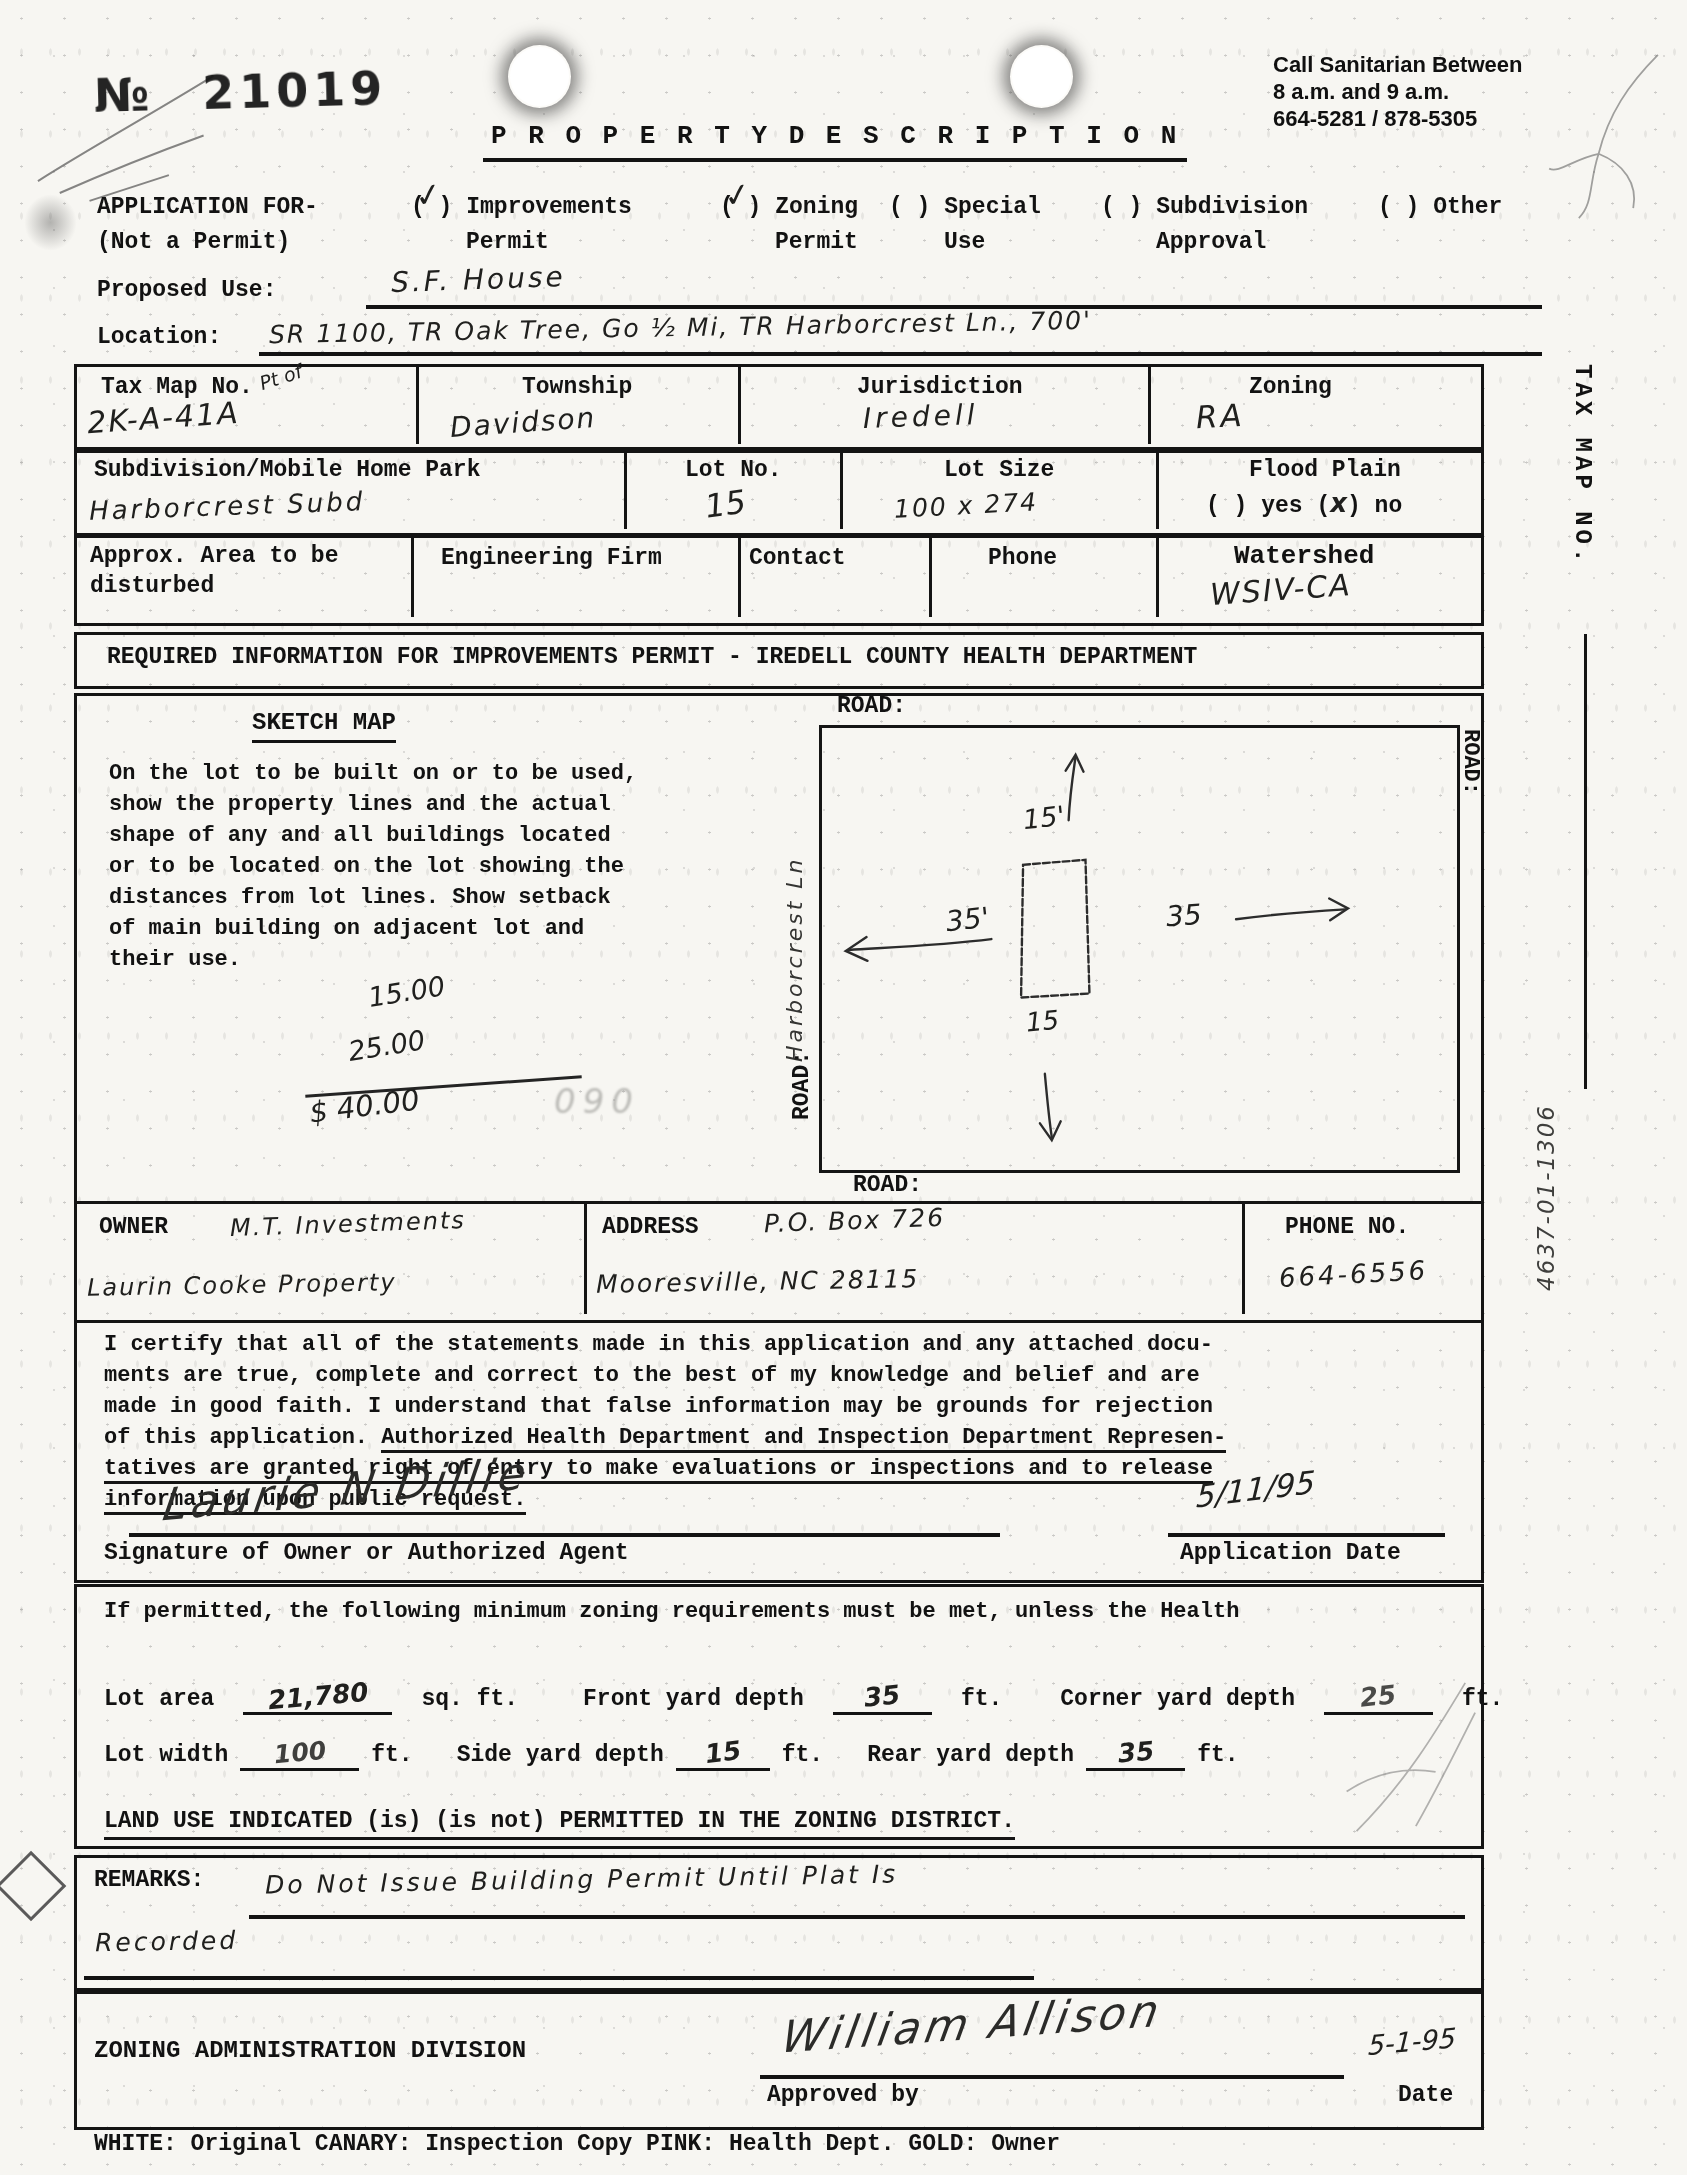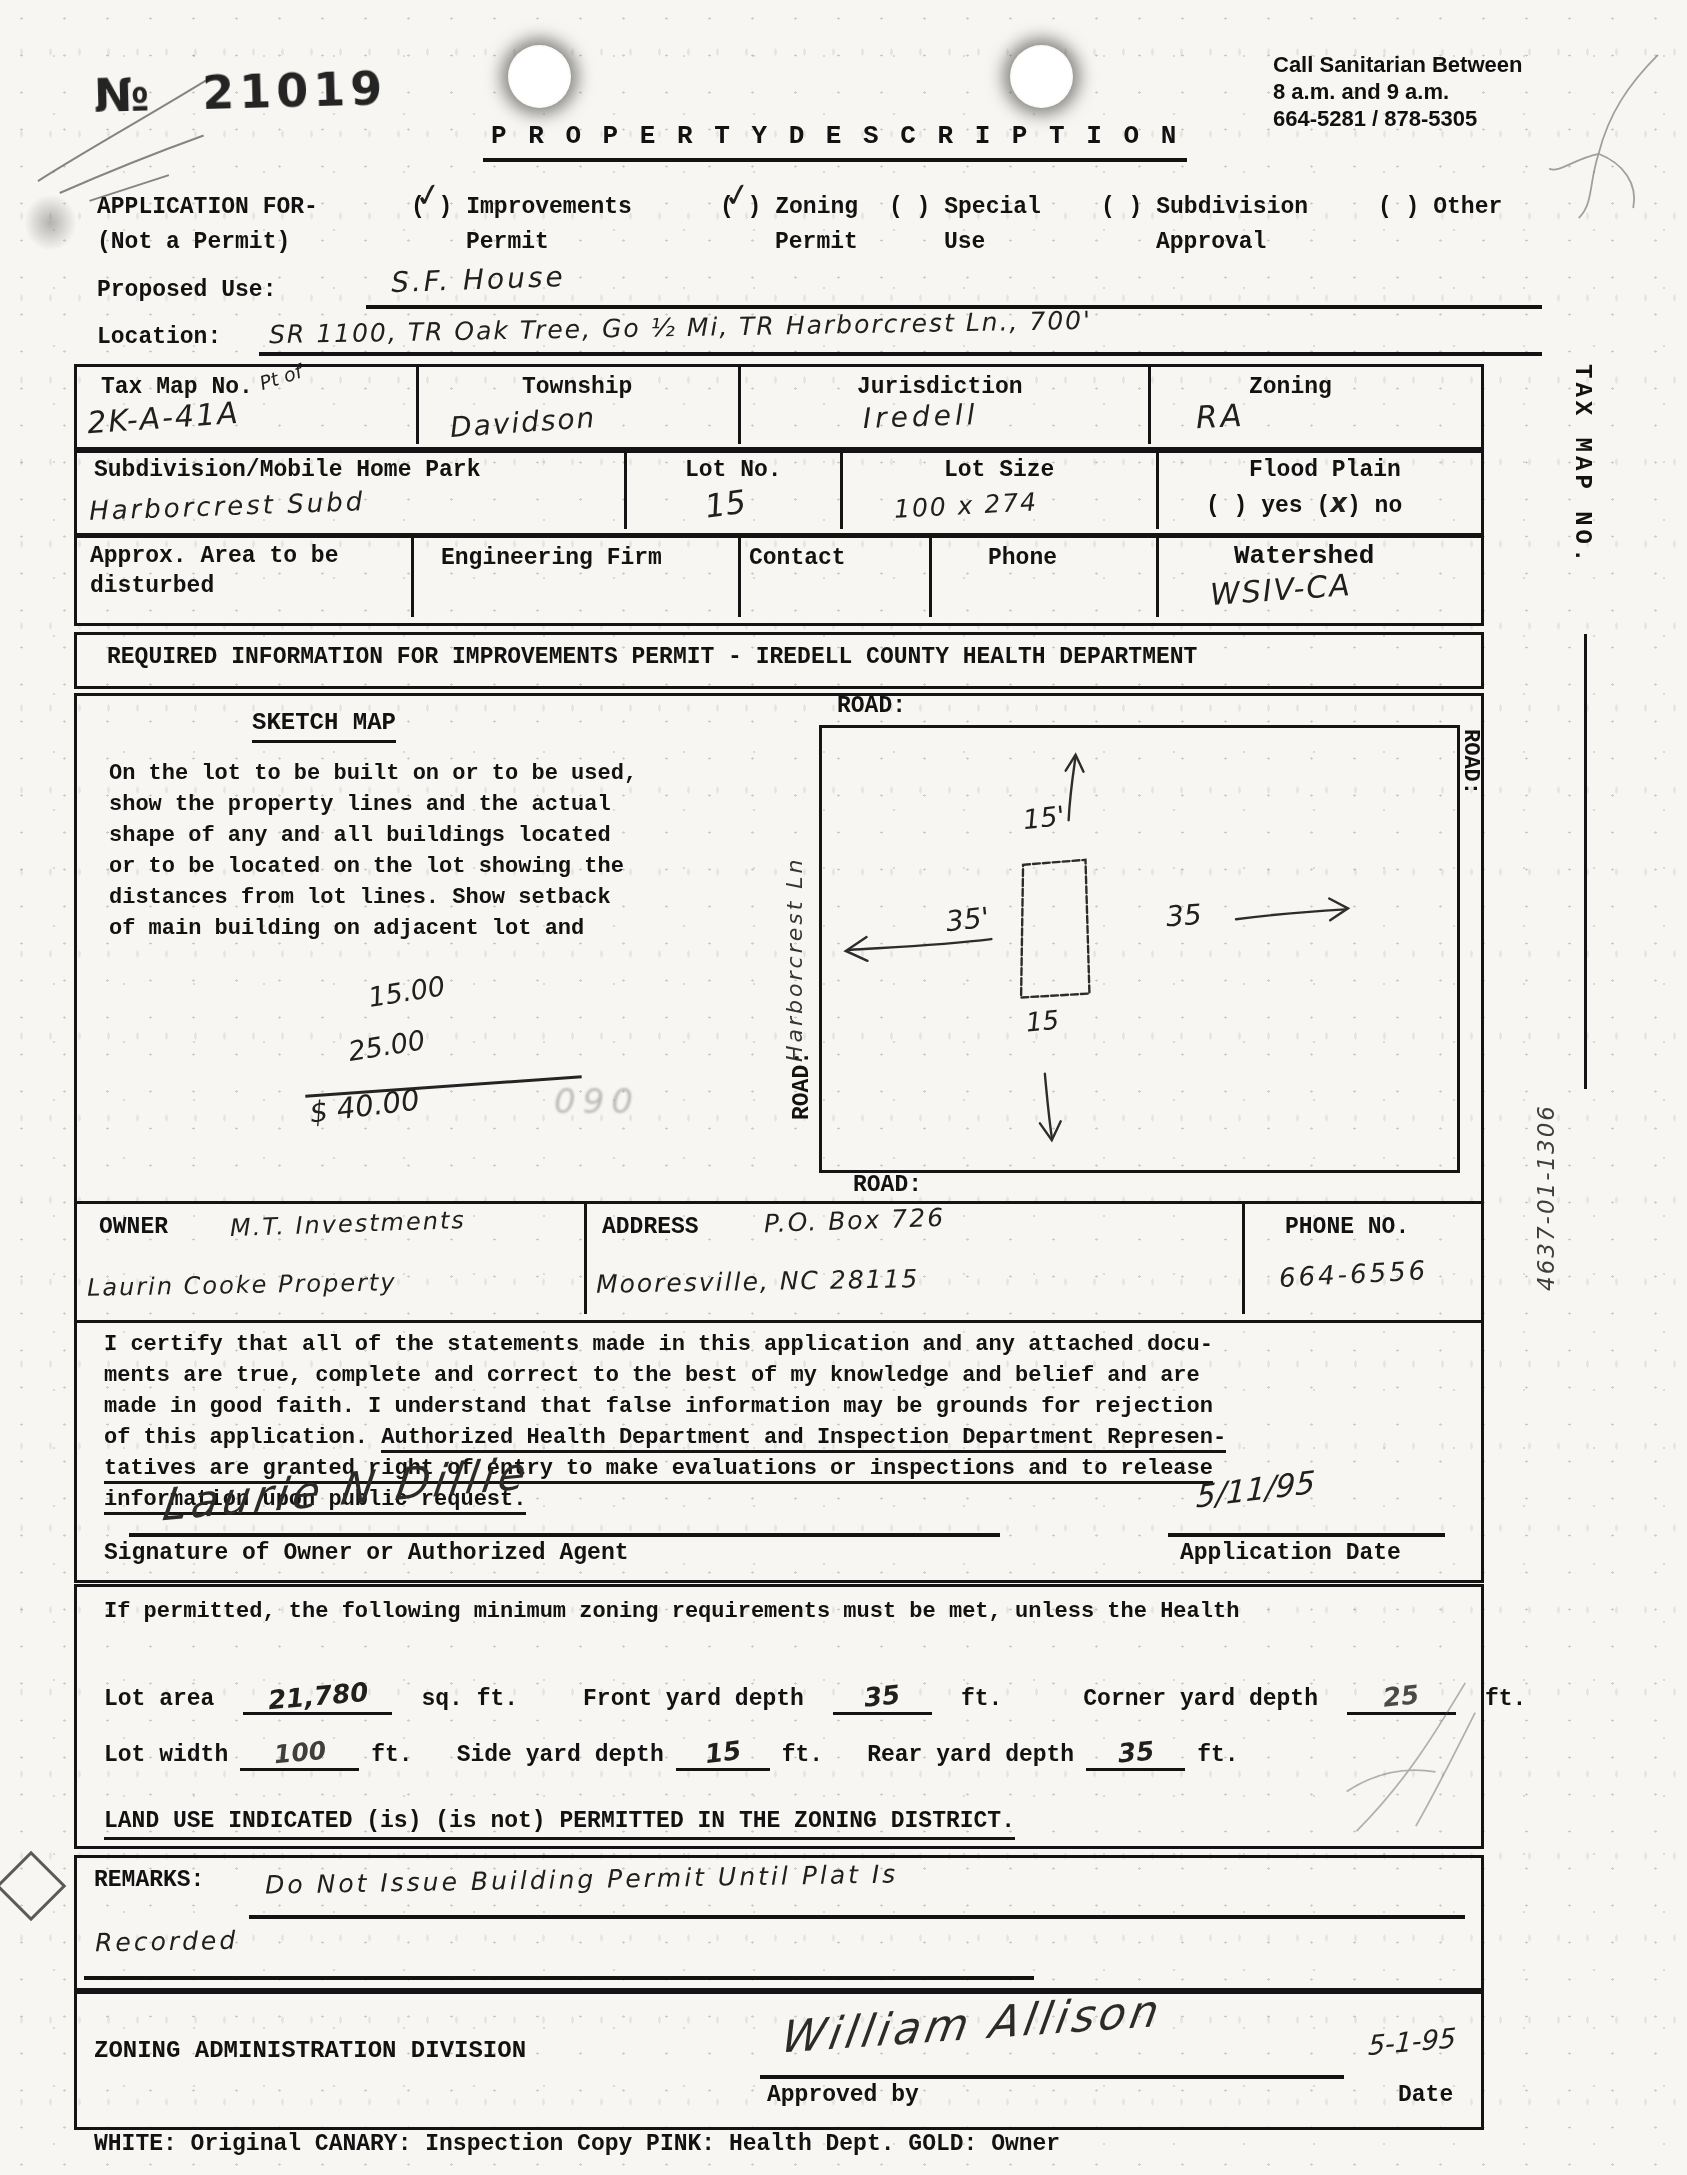--- a/index.html
+++ b/index.html
@@ -161,20 +161,21 @@
   <div class="abs box" style="left:74px; top:693px; width:1404px; height:884px;"></div>
 
   <div class="abs mono b" style="left:252px; top:709px; font-size:24px; border-bottom:3px solid #131313; padding-bottom:4px;">SKETCH MAP</div>
   <div class="abs mono b" style="left:109px; top:758px; font-size:22px; line-height:31px;">
     <div>On the lot to be built on or to be used,</div>
     <div>show the property lines and the actual</div>
     <div>shape of any and all buildings located</div>
     <div>or to be located on the lot showing the</div>
     <div>distances from lot lines.  Show setback</div>
     <div>of main building on adjacent lot and</div>
+    <div>their use.</div>
   </div>
 
   <div class="abs hw" style="left:368px; top:976px; font-size:27px; transform:rotate(-9deg);">15.00</div>
   <div class="abs hw" style="left:348px; top:1030px; font-size:27px; transform:rotate(-9deg);">25.00</div>
   <div class="abs" style="left:305px; top:1085px; width:277px; border-bottom:3px solid #242424; transform:rotate(-4deg);"></div>
   <div class="abs hw" style="left:309px; top:1089px; font-size:29px; transform:rotate(-7deg);">$ 40.00</div>
   <div class="abs hw" style="left:554px; top:1081px; font-size:34px; letter-spacing:7px; color:#8a8a86; opacity:.55; filter:blur(1px);">090</div>
 
   <div class="abs mono b" style="left:837px; top:693px; font-size:23px;">ROAD:</div>
   <div class="abs" style="left:819px; top:725px; width:635px; height:442px; border:3px solid #151515;"></div>
@@ -233,21 +234,21 @@
   <div class="abs mono b" style="left:104px; top:1596px; font-size:22px; line-height:31px;">
     <div>If permitted, the following minimum zoning requirements must be met, unless the Health</div>
   </div>
   <div class="abs mono b fieldrow" style="left:104px; top:1681px; font-size:23px;gap:17px;">
     <span>Lot area</span>
     <span class="uval" style="min-width:149px; margin:0 12px;"><span class="hw" style="display:inline-block; font-size:26px; transform:rotate(-5deg);">21,780</span></span>
     <span>sq. ft.</span>
     <span style="margin-left:48px;">Front yard depth</span>
     <span class="uval" style="min-width:99px; margin:0 12px;"><span class="hw" style="display:inline-block; font-size:26px; transform:rotate(-6deg);">35</span></span>
     <span>ft.</span>
-    <span style="margin-left:64px;">Corner yard depth</span>
+    <span style="margin-left:41px;">Corner yard depth</span>
     <span class="uval" style="min-width:109px; margin:0 12px;"><span class="hw" style="display:inline-block; font-size:26px; transform:rotate(-6deg); opacity:.8;">25</span></span>
     <span>ft.</span>
   </div>
   <div class="abs mono b fieldrow" style="left:104px; top:1737px; font-size:23px;">
     <span>Lot width</span>
     <span class="uval" style="min-width:119px; margin:0 12px;"><span class="hw" style="display:inline-block; font-size:25px; transform:rotate(-5deg); opacity:.85;">100</span></span>
     <span>ft.</span>
     <span style="margin-left:44px;">Side yard depth</span>
     <span class="uval" style="min-width:94px; margin:0 12px;"><span class="hw" style="display:inline-block; font-size:26px; transform:rotate(-7deg);">15</span></span>
     <span>ft.</span>

